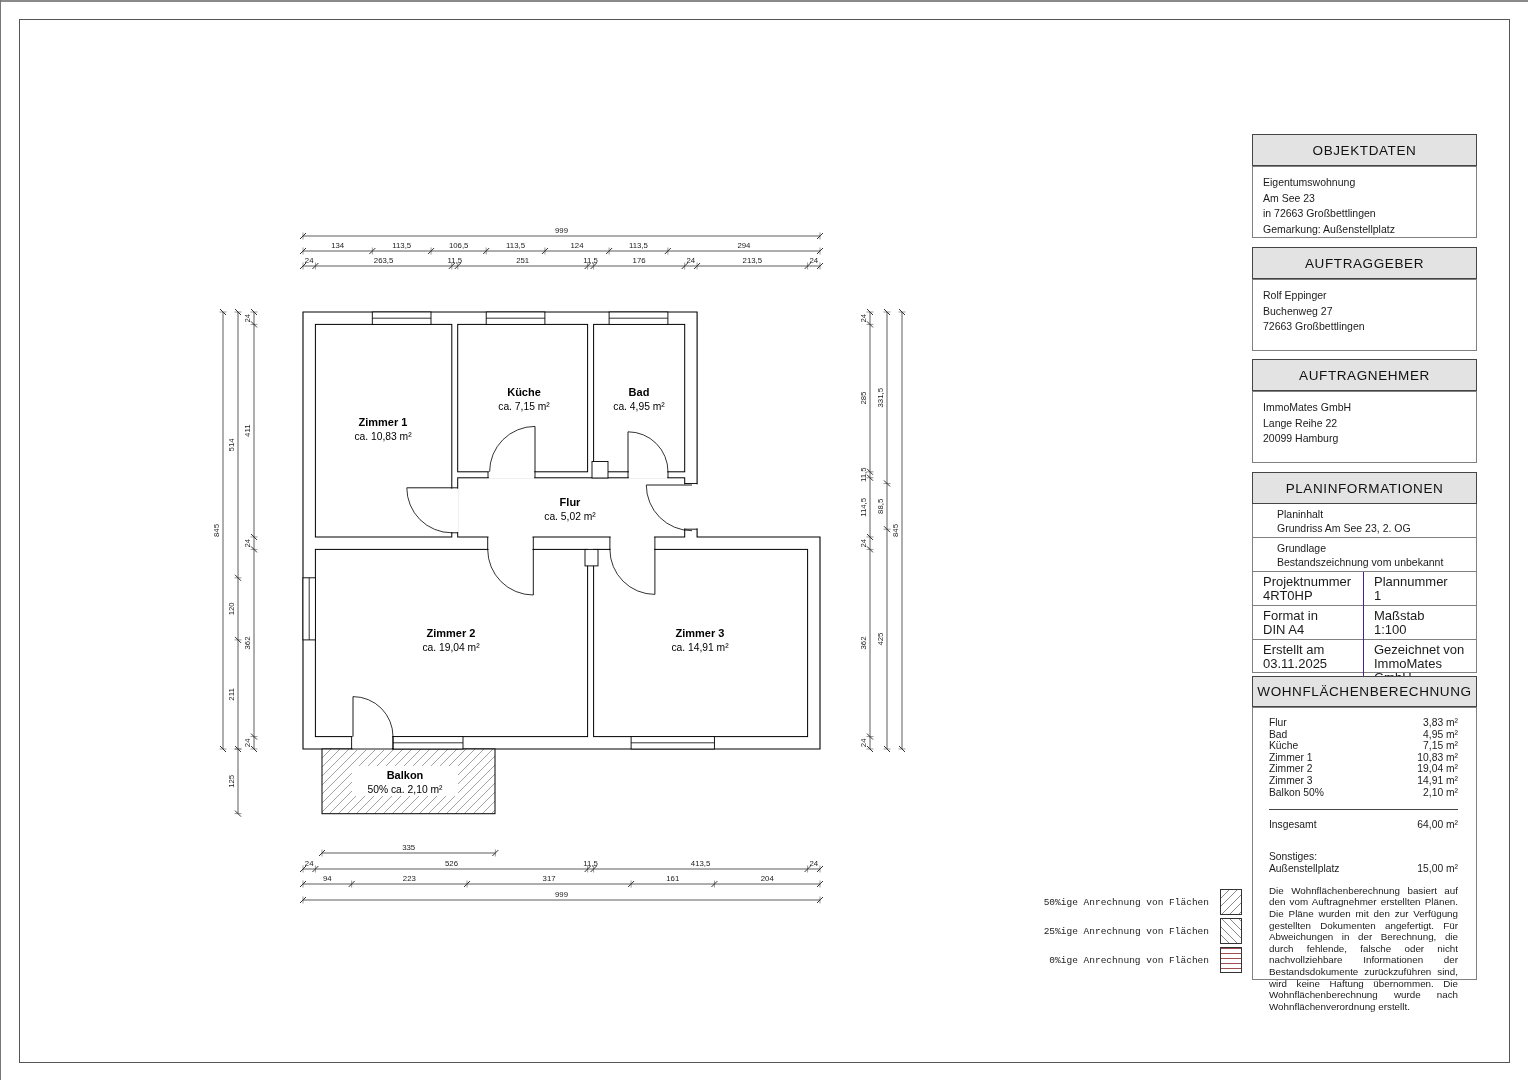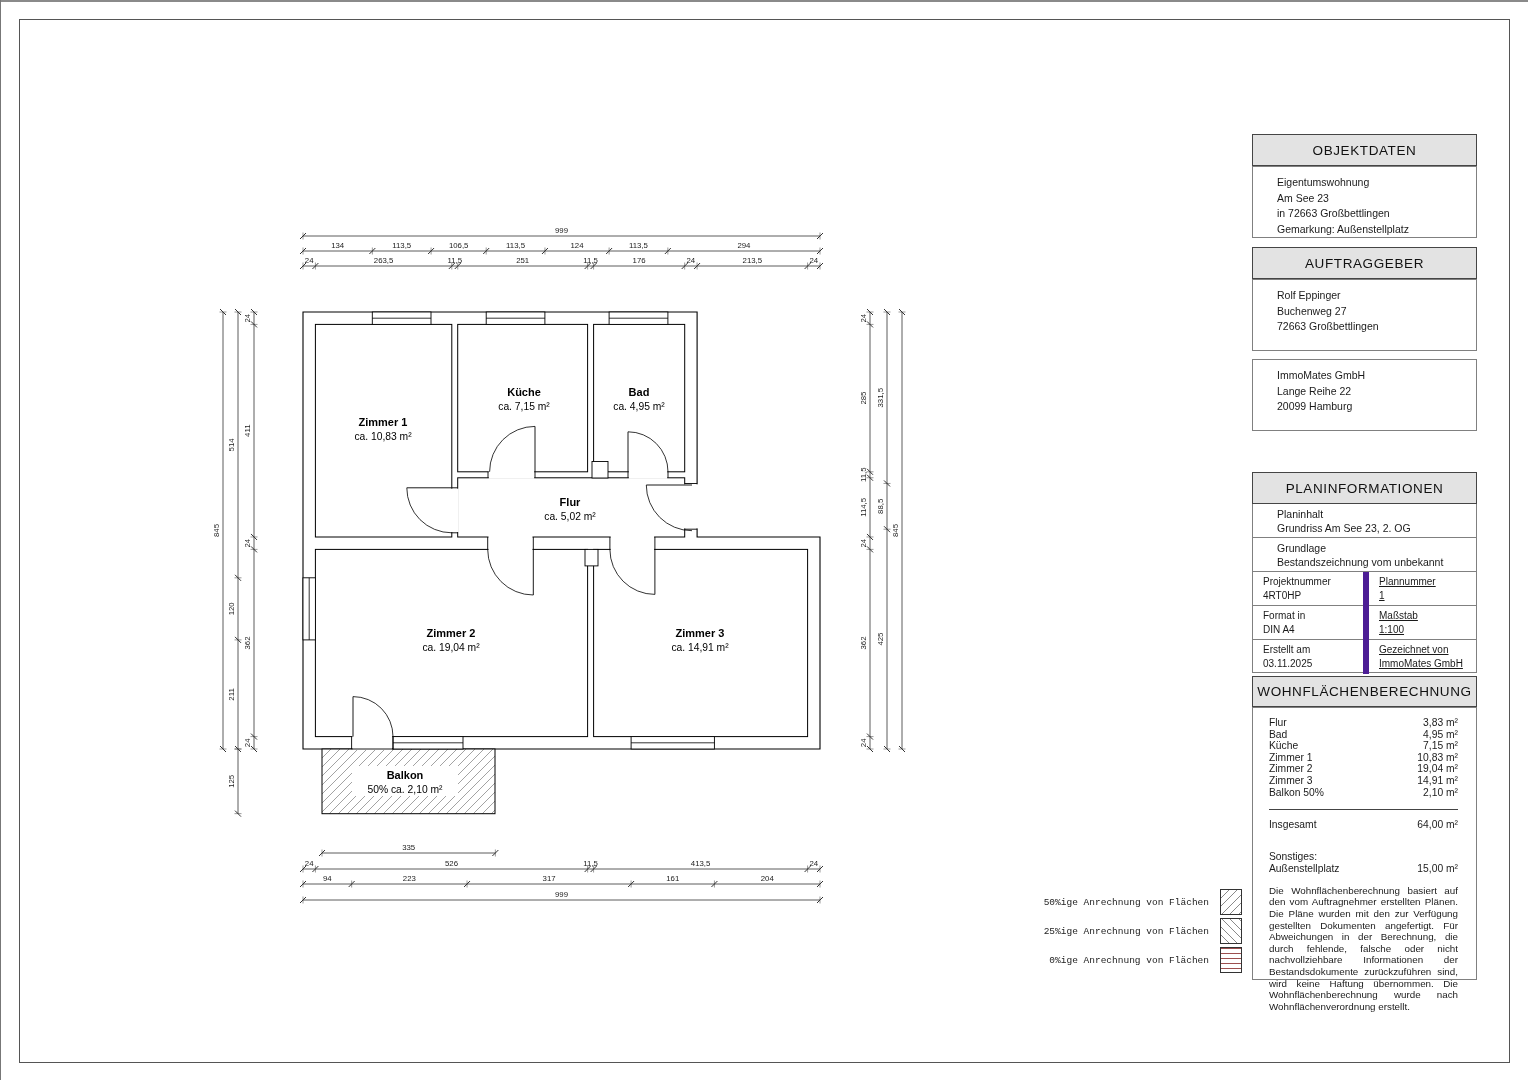--- a/index.html
+++ b/index.html
@@ -17,27 +17,27 @@
   .sw-diag-up{background:repeating-linear-gradient(135deg,#fff 0 5px,#8a8a8a 5px 6px);}
   .sw-diag-down{background:repeating-linear-gradient(45deg,#fff 0 5px,#8a8a8a 5px 6px);}
   .sw-horizontal{background:repeating-linear-gradient(180deg,var(--c,#9c4f4f) 0 1.3px,#fff 1.3px 5px);}
 
   
   .tb{position:absolute;left:1252px;width:225px;}
   .tb-h{box-sizing:border-box;height:32px;background:#e3e3e3;border:1px solid #454545;
         display:flex;align-items:center;justify-content:center;font-size:13.5px;
         letter-spacing:0.6px;color:#111;}
   .tb-b{box-sizing:border-box;border:1px solid #808080;background:#fff;
-        padding:8px 24px;font-size:10.5px;color:#1a1a1a;line-height:15.5px;}
+        padding:8px 10px;font-size:10.5px;color:#1a1a1a;line-height:15.5px;}
   .pi-row{box-sizing:border-box;border:1px solid #808080;border-top:none;background:#fff;
           padding:3px 24px;font-size:10.5px;color:#1a1a1a;line-height:14px;height:34px;}
   .pi-grid{display:grid;grid-template-columns:110px 1fr;border:1px solid #808080;border-top:none;
            box-sizing:border-box;height:34px;}
-  .pi-cell{box-sizing:border-box;padding:3px 10px;font-size:10px;line-height:14px;color:#1a1a1a;}
-  .pi-cell+.pi-cell{border-left:6px solid #4c1d95;text-decoration:underline;}
+  .pi-cell{box-sizing:border-box;padding:3px 10px;font-size:13px;line-height:14px;color:#1a1a1a;}
+  .pi-cell+.pi-cell{border-left:1px solid #4c1d95;}
   .wf-body{box-sizing:border-box;border:1px solid #808080;background:#fff;
            padding:9px 18px 8px 16px;font-size:10.3px;color:#1a1a1a;height:273px;}
   .wf-row{display:flex;justify-content:space-between;line-height:11.6px;}
   .wf-total{display:flex;justify-content:space-between;line-height:12px;margin-top:9px;gap:40px;}
   .wf-div{border-top:1px solid #444;margin-top:11px;}
   .wf-sonst{margin-top:20px;line-height:12px;}
   .wf-disc{margin-top:10px;font-size:9.8px;line-height:11.6px;text-align:justify;color:#1a1a1a;}
 </style>
 </head>
 <body>
@@ -334,20 +334,23 @@
         <span>AUFTRAGGEBER</span>
       </header>
       <div class="tb-b" style="height:72px">
           <div>Rolf Eppinger</div>
           <div>Buchenweg 27</div>
           <div>72663 Großbettlingen</div>
         </div>
     </section>
 
     <section class="tb" style="top:359px">
+      <header class="tb-h">
+        <span>AUFTRAGNEHMER</span>
+      </header>
       <div class="tb-b" style="height:72px">
           <div>ImmoMates GmbH</div>
           <div>Lange Reihe 22</div>
           <div>20099 Hamburg</div>
         </div>
     </section>
 
     <section class="tb" style="top:472px">
       <header class="tb-h">
         <span>PLANINFORMATIONEN</span>

